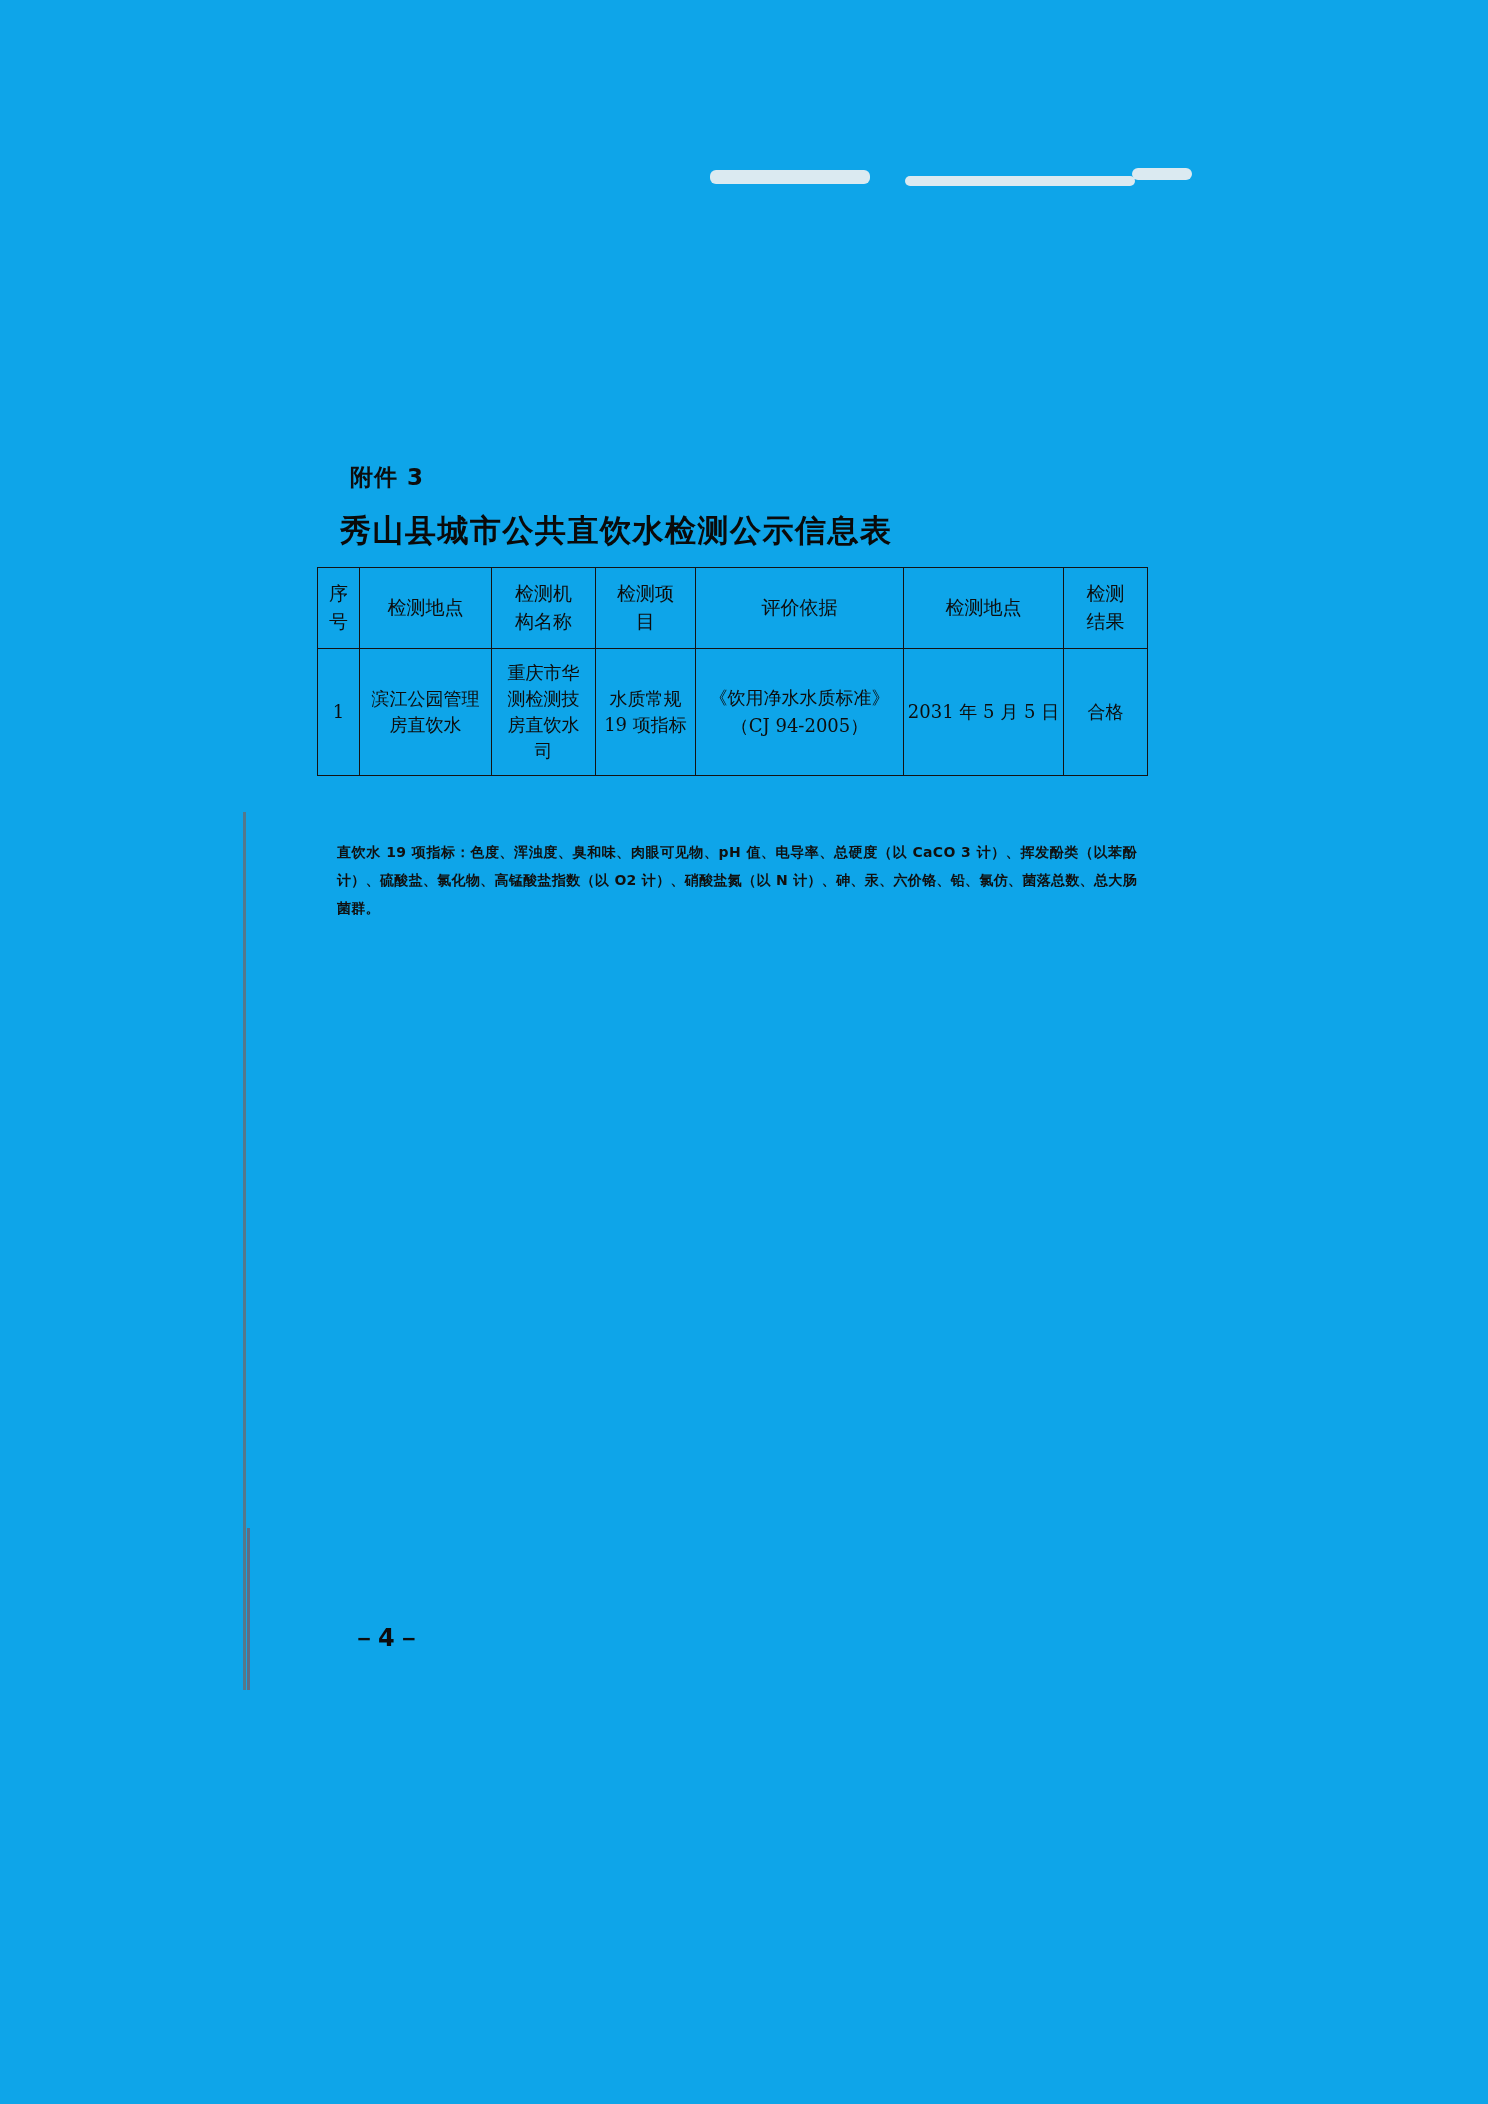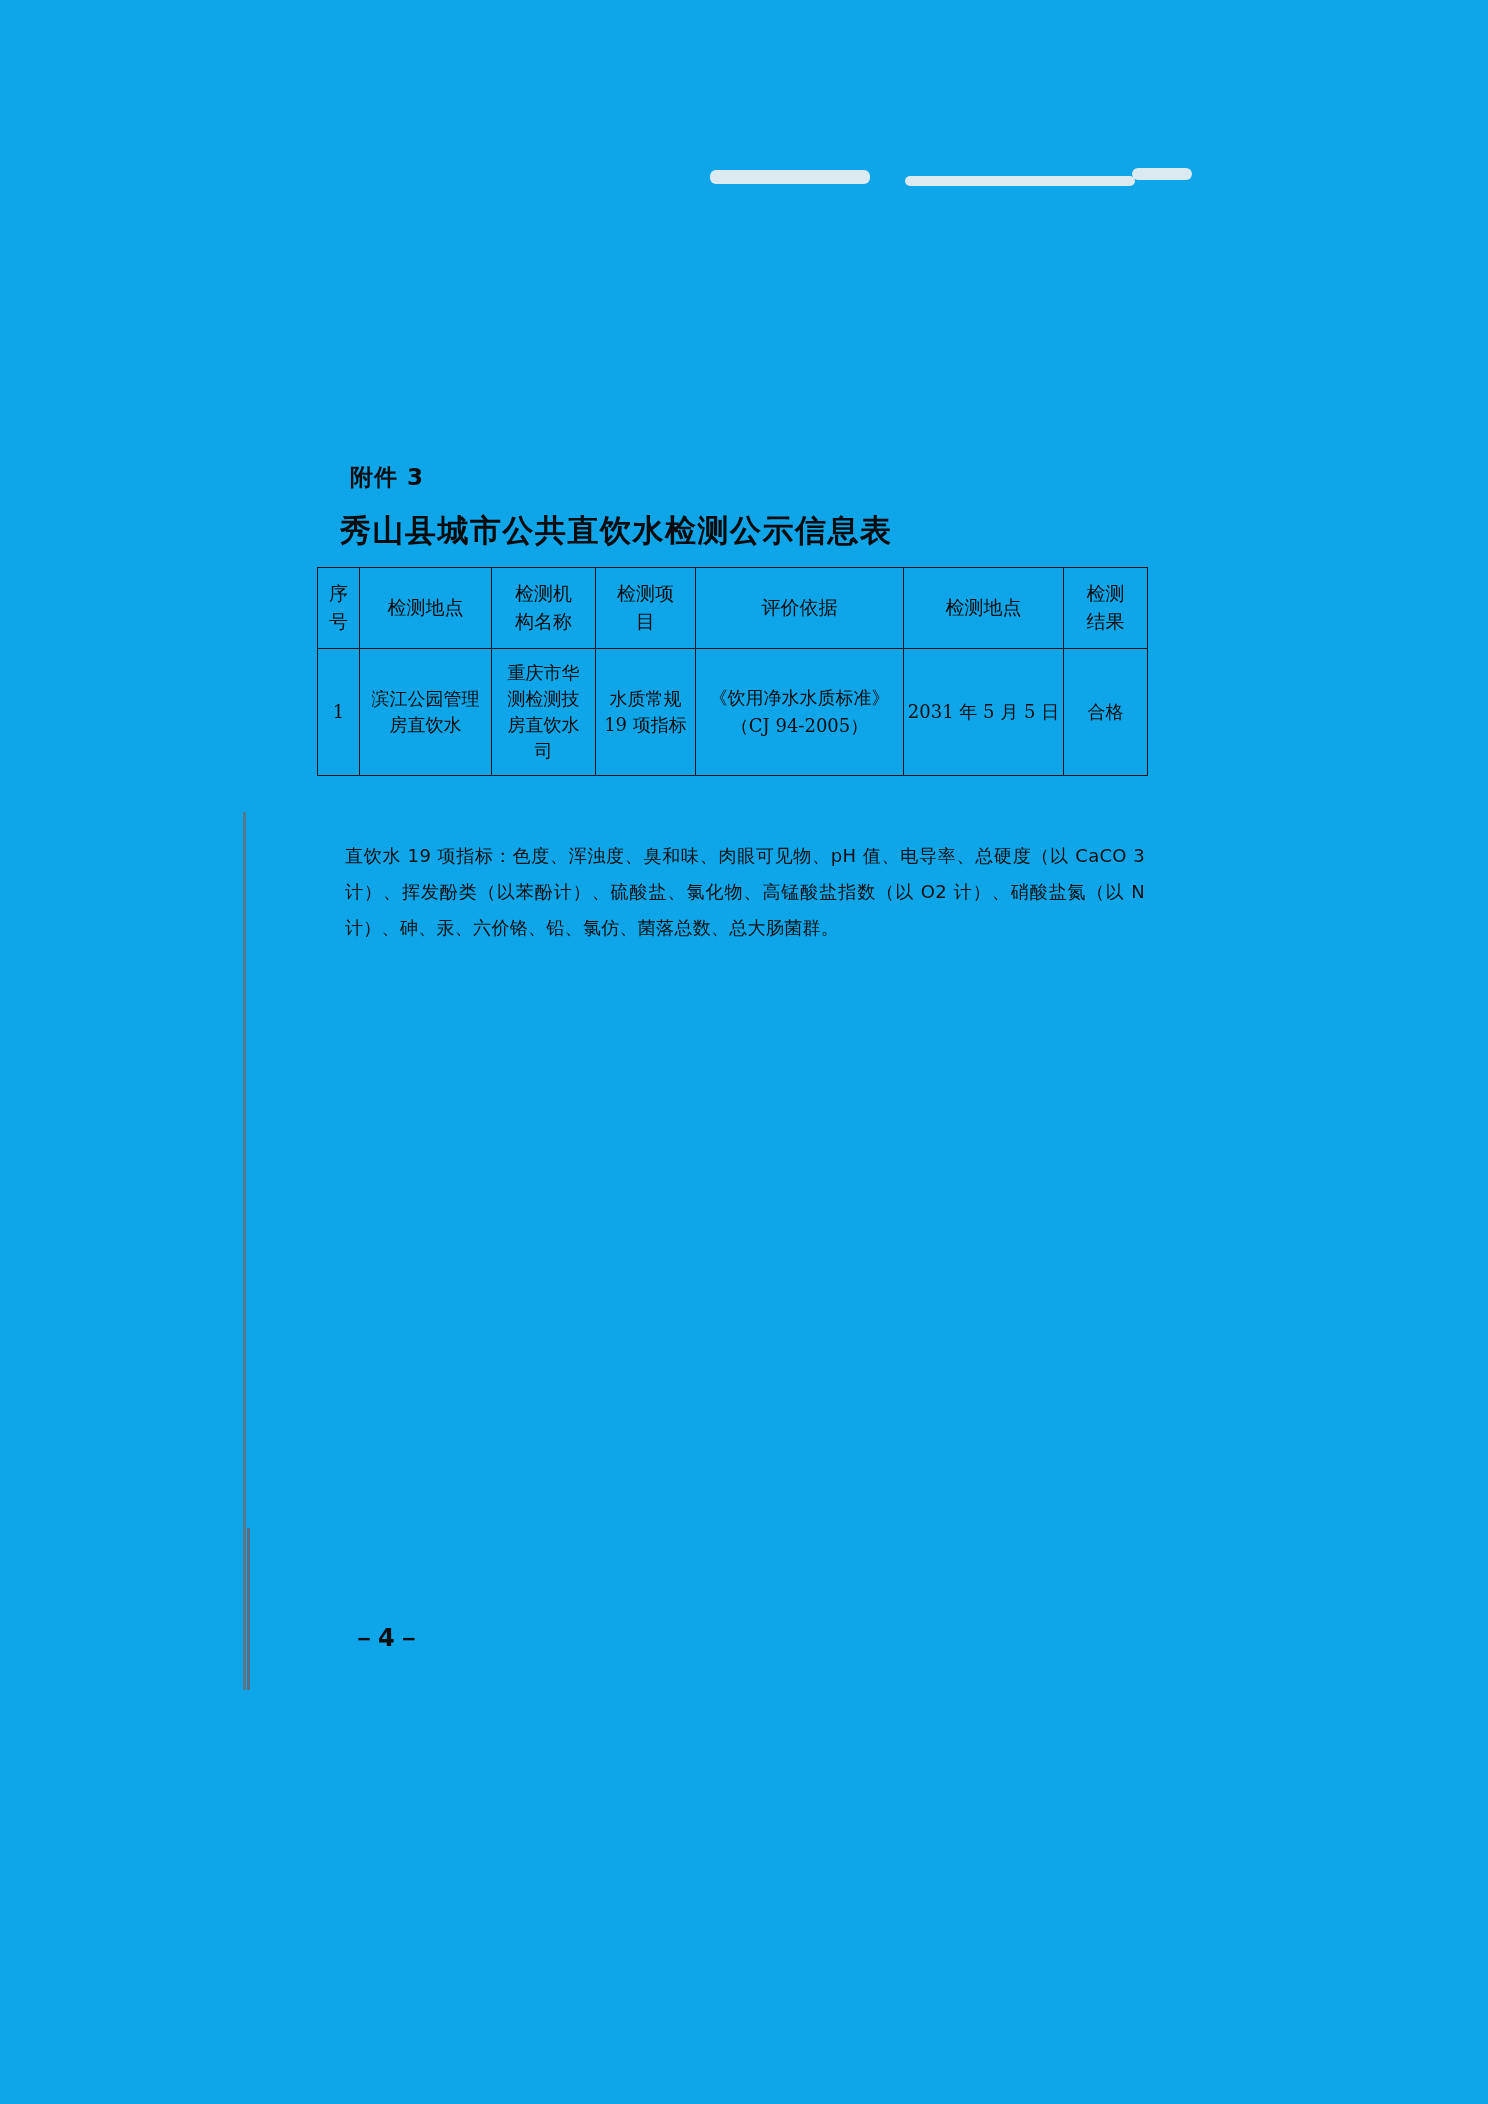--- a/index.html
+++ b/index.html
@@ -118,26 +118,26 @@
 
   .seq-num {
     font-size: 17px;
   }
 
   .basis-line1 { font-size: 18px; font-family: Liberation Mono, monospace; }
   .basis-line2 { font-size: 18px; margin-top: 20px; }
 
   .note {
     position: absolute;
-    left: 345px;
+    left: 337px;
     top: 838px;
     width: 800px;
     font-family: "DejaVu Sans", "Liberation Sans", sans-serif;
-    font-weight: normal;
-    font-size: 18px;
+    font-weight: bold;
+    font-size: 14px;
     line-height: 2.0;
     color: #101010;
     letter-spacing: .3px;
     text-align: justify;
   }
 
   .page-number {
     position: absolute;
     left: 352px;
     top: 1622px;

